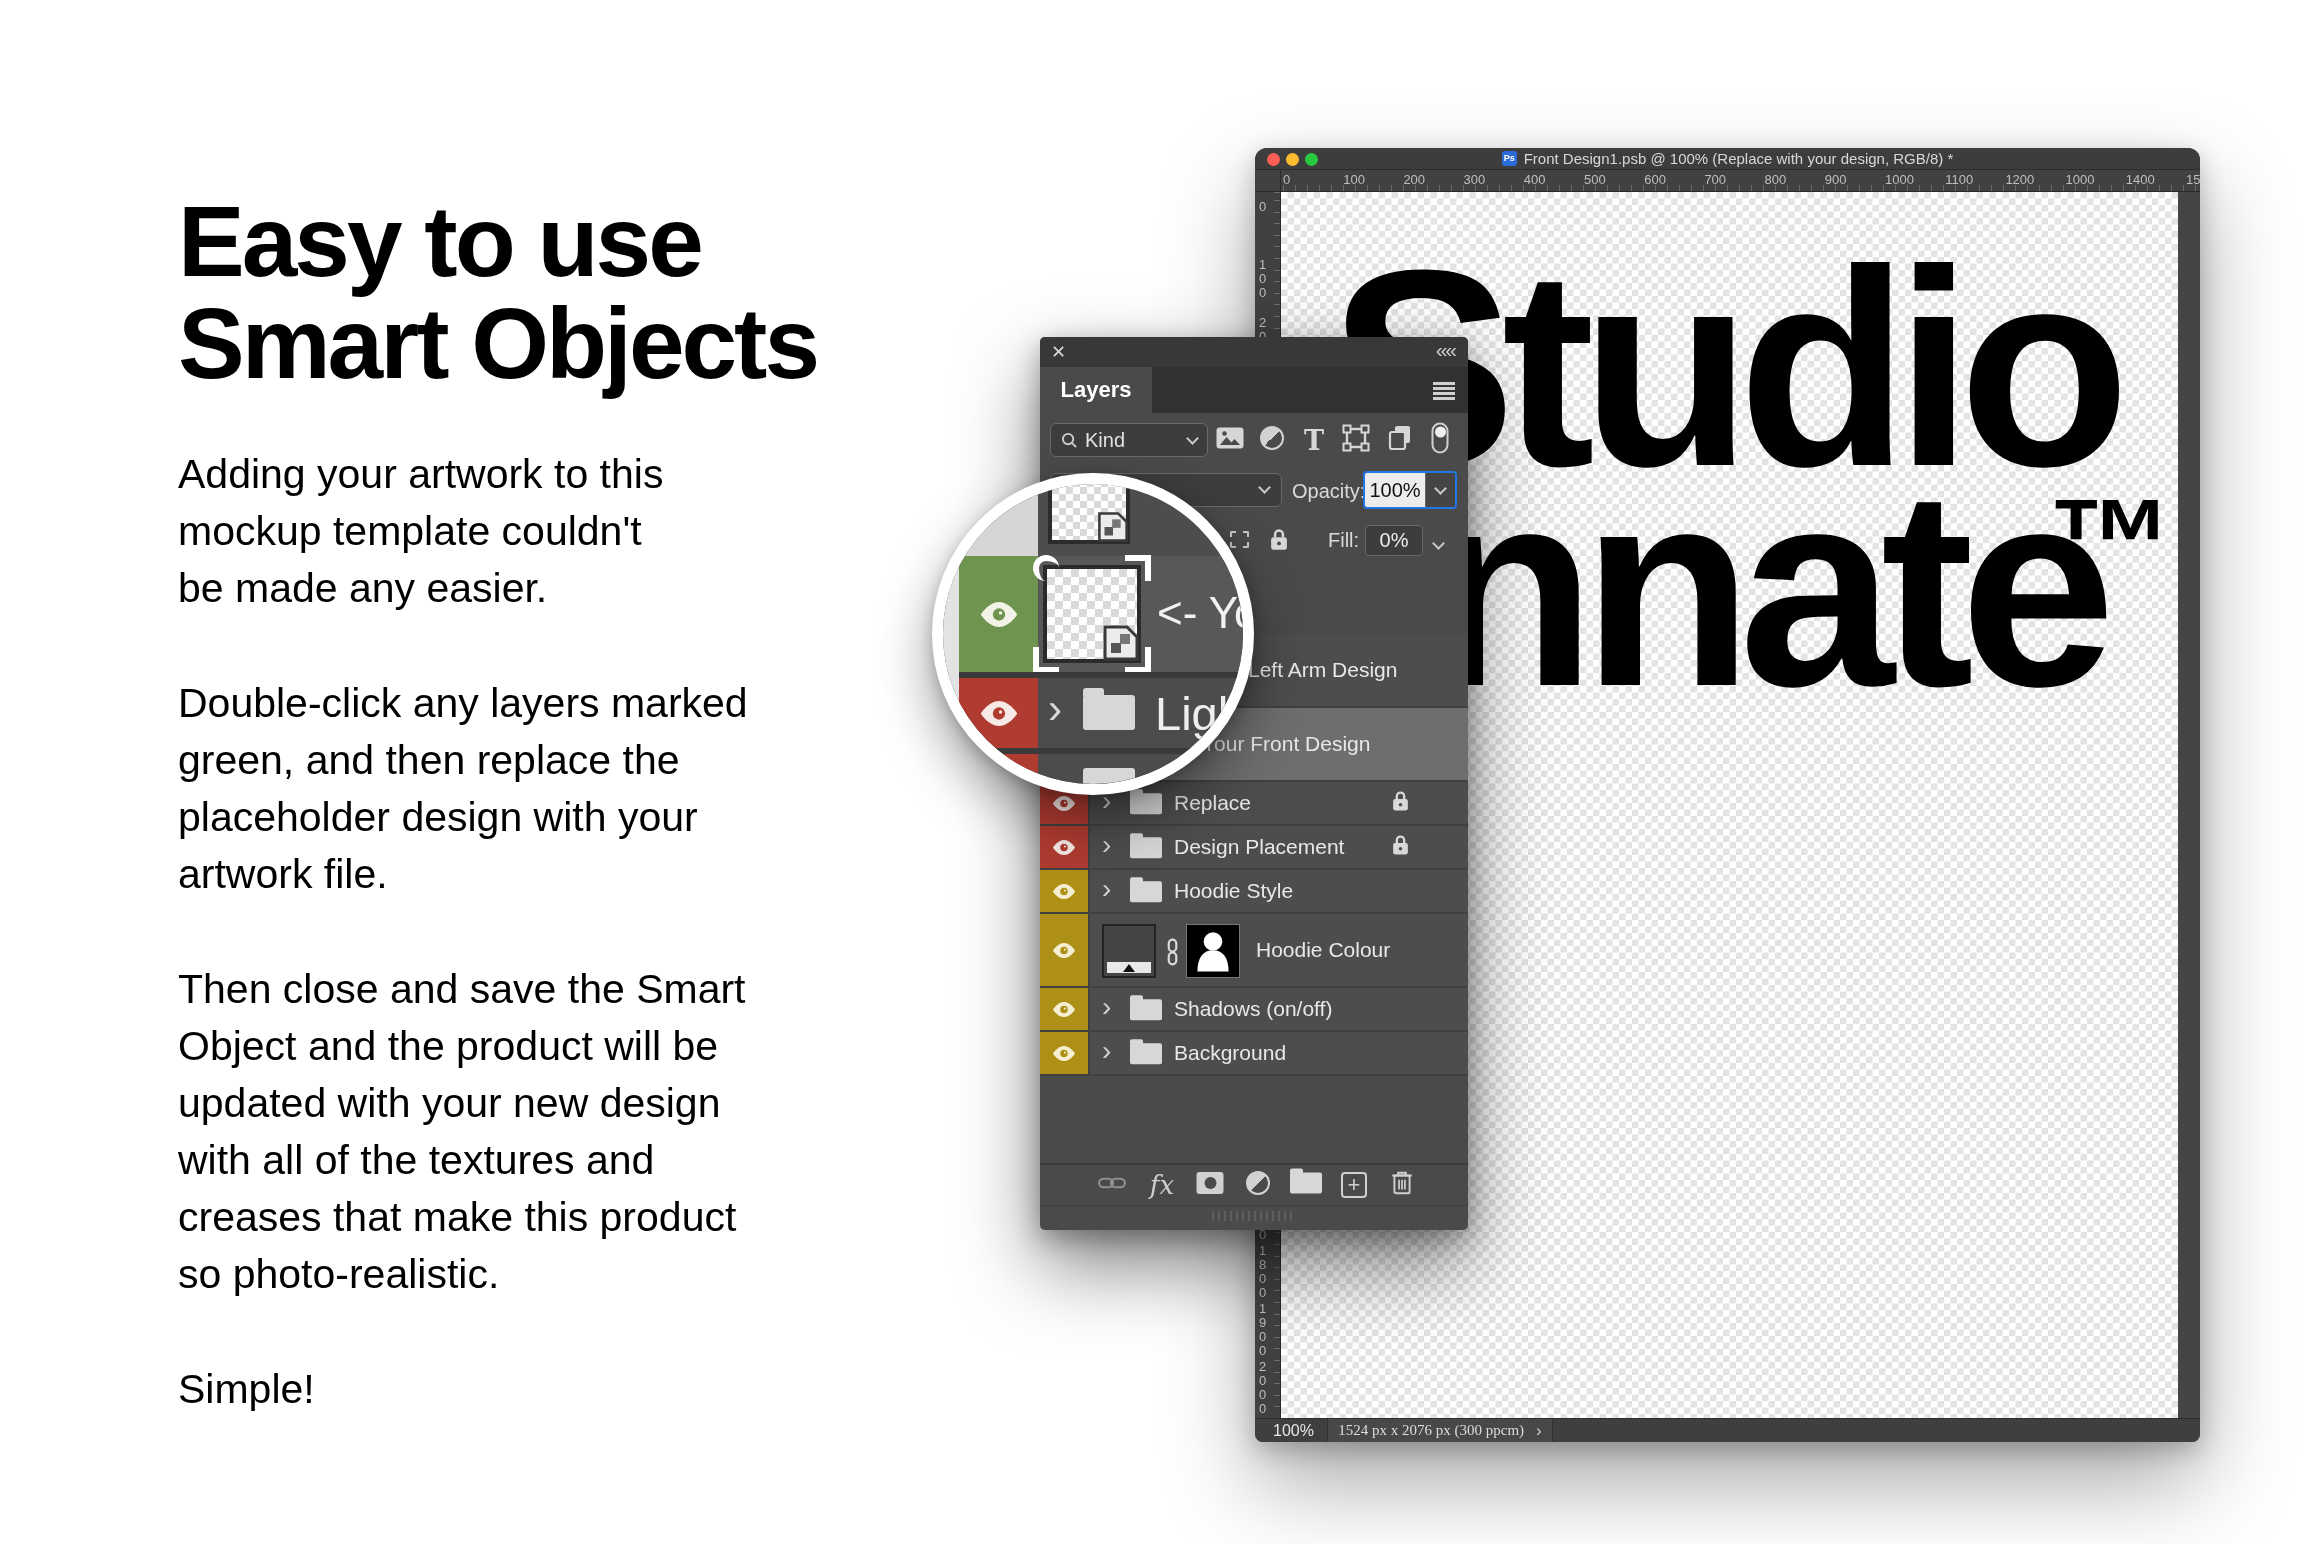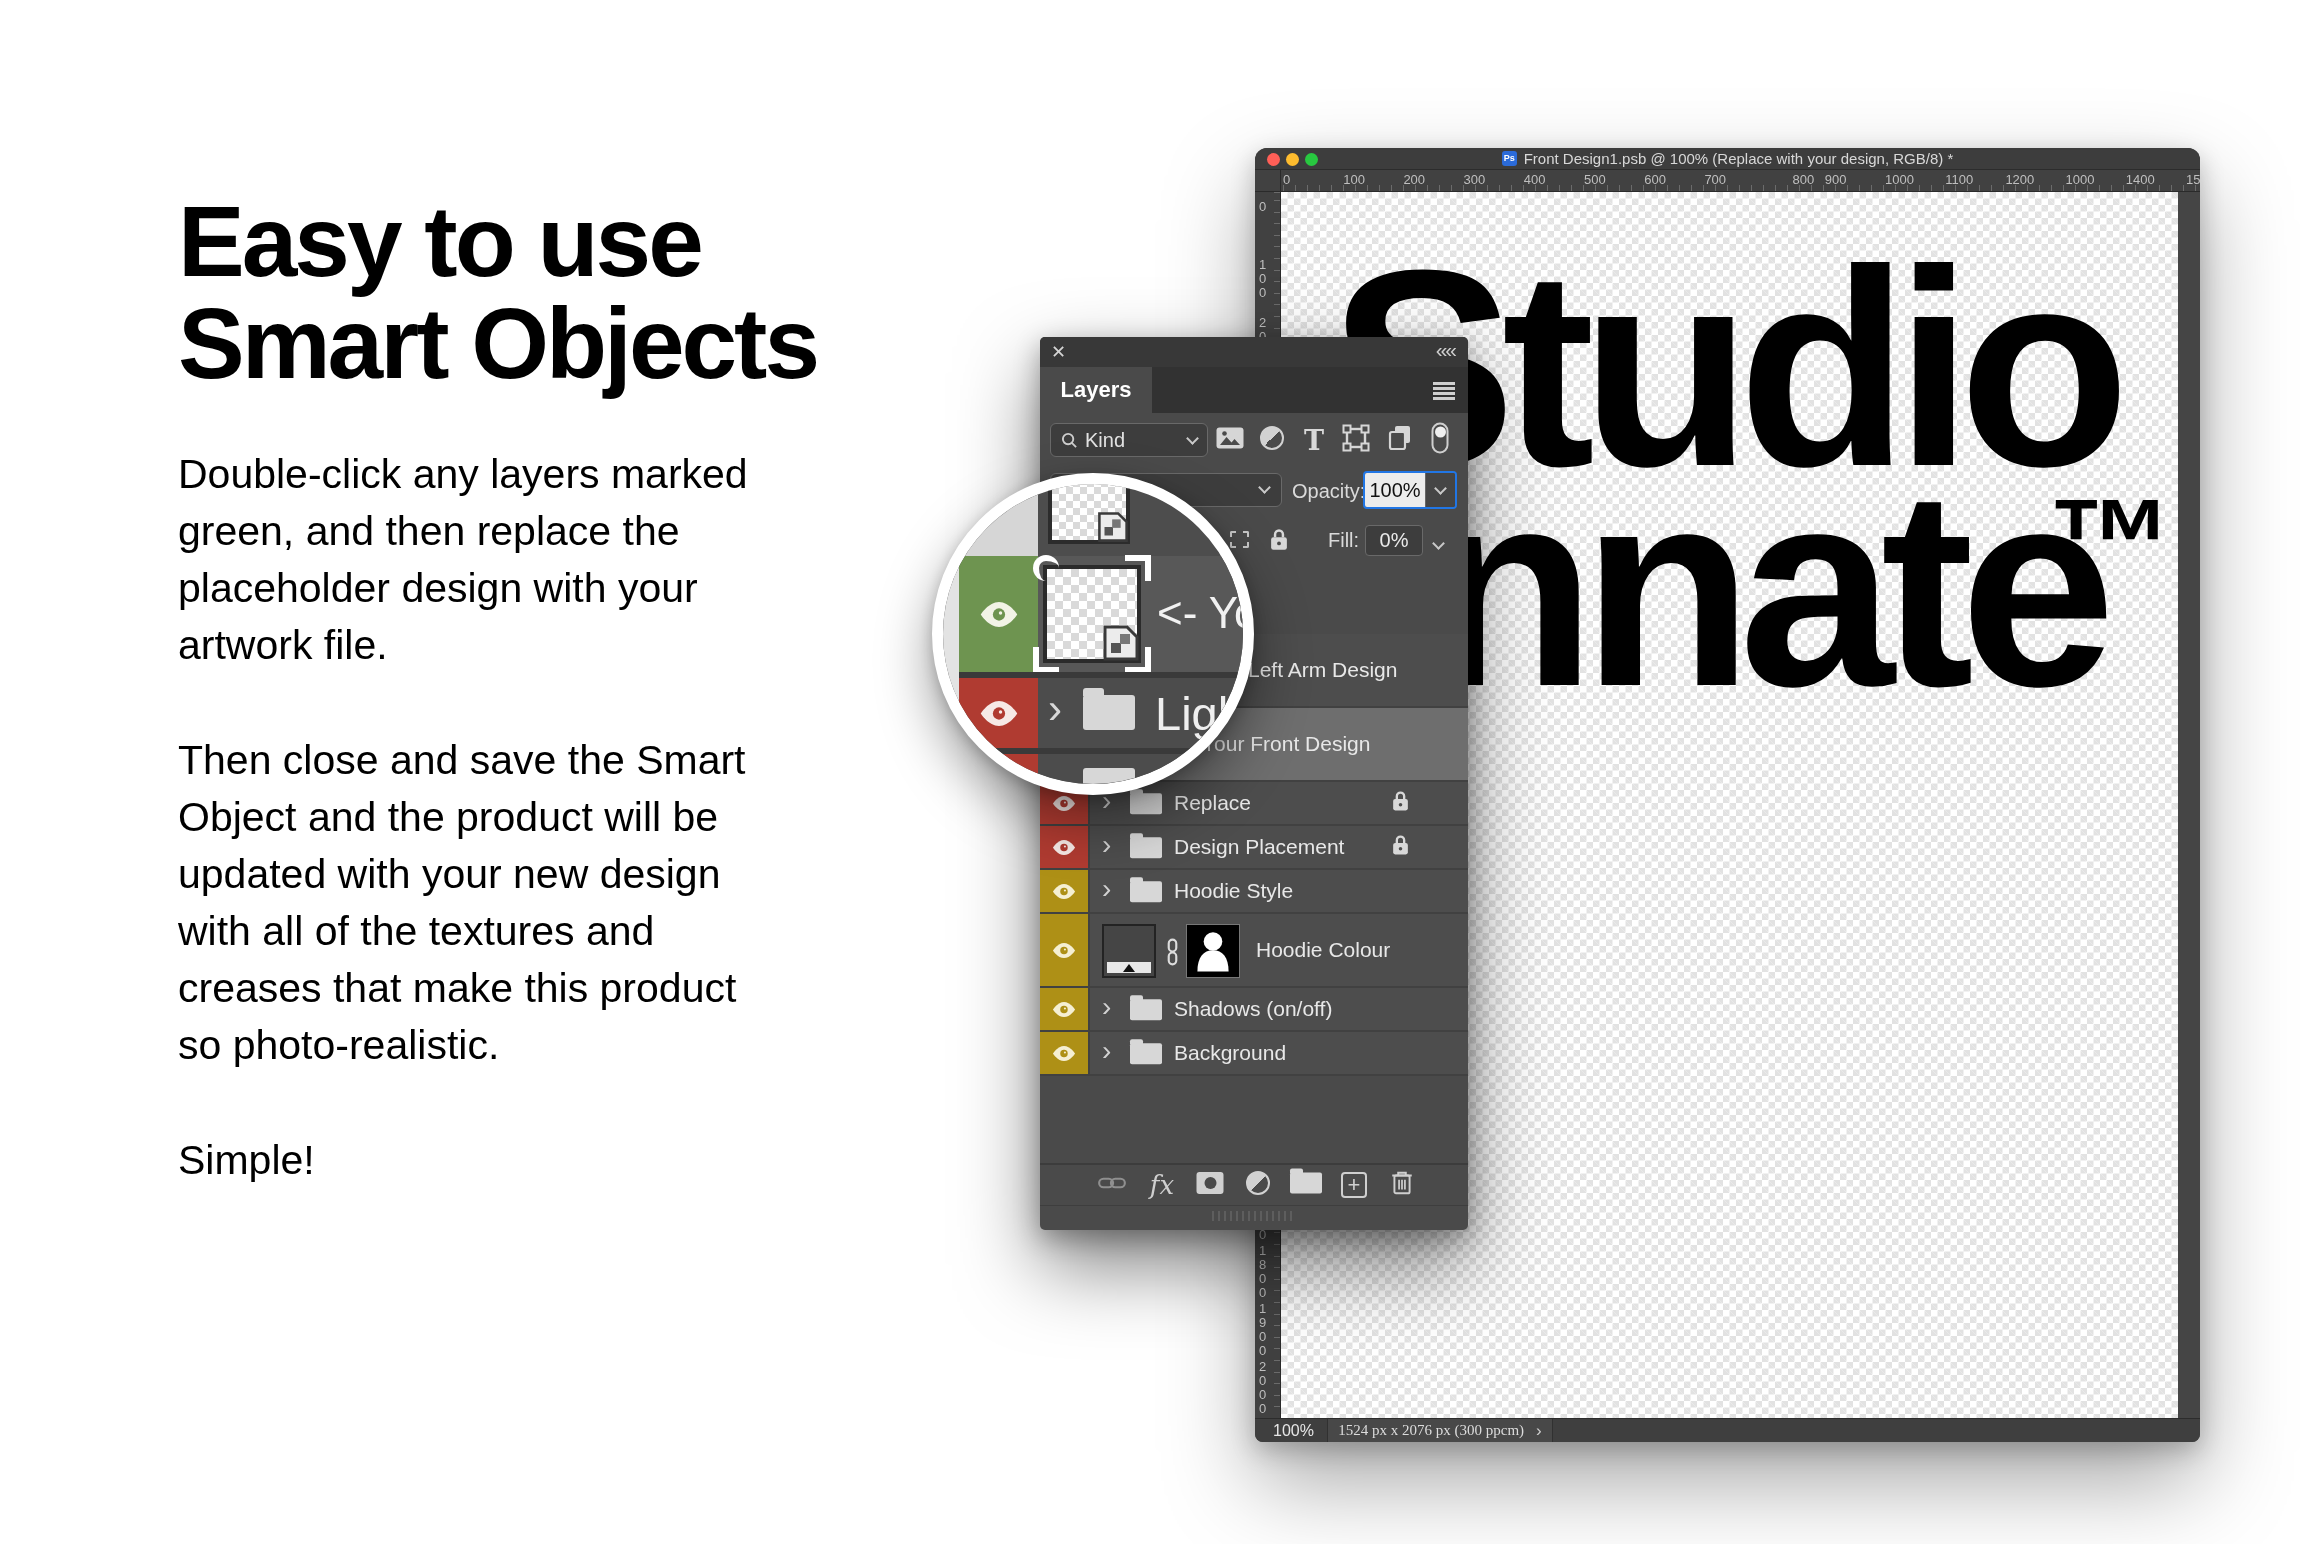--- a/index.html
+++ b/index.html
@@ -196,20 +196,23 @@
   .lp-fold2 { left:140px; top:284px; width:52px; height:38px; background:#d7d7d7; border-radius:3px; }
 </style>
 </head>
 <body>
 
 <div class="page">
 
   <section class="intro">
     <h1>Easy to use
 Smart Objects</h1>
+    <p>Adding your artwork to this
+mockup template couldn't
+be made any easier.</p>
     <p>Double-click any layers marked
 green, and then replace the
 placeholder design with your
 artwork file.</p>
     <p>Then close and save the Smart
 Object and the product will be
 updated with your new design
 with all of the textures and
 creases that make this product
 so photo-realistic.</p>
@@ -226,21 +229,21 @@
     </div>
     <div class="h-ruler" id="h-ruler">
         <span class="hrnum" style="left: 28px;">0</span>
         <span class="hrnum" style="left: 88.2px;">100</span>
         <span class="hrnum" style="left: 148.4px;">200</span>
         <span class="hrnum" style="left: 208.6px;">300</span>
         <span class="hrnum" style="left: 268.8px;">400</span>
         <span class="hrnum" style="left: 329px;">500</span>
         <span class="hrnum" style="left: 389.2px;">600</span>
         <span class="hrnum" style="left: 449.4px;">700</span>
-        <span class="hrnum" style="left: 509.6px; margin-left: 28px;">800</span>
+        <span class="hrnum" style="left: 509.6px;">800</span>
         <span class="hrnum" style="left: 569.8px;">900</span>
         <span class="hrnum" style="left: 630px;">1000</span>
         <span class="hrnum" style="left: 690.2px;">1100</span>
         <span class="hrnum" style="left: 750.4px;">1200</span>
         <span class="hrnum" style="left: 810.6px;">1000</span>
         <span class="hrnum" style="left: 870.8px;">1400</span>
         <span class="hrnum" style="left: 931px;">1500</span>
       </div>
     <div class="ruler-corner"></div>
     <div class="v-ruler" id="v-ruler">

